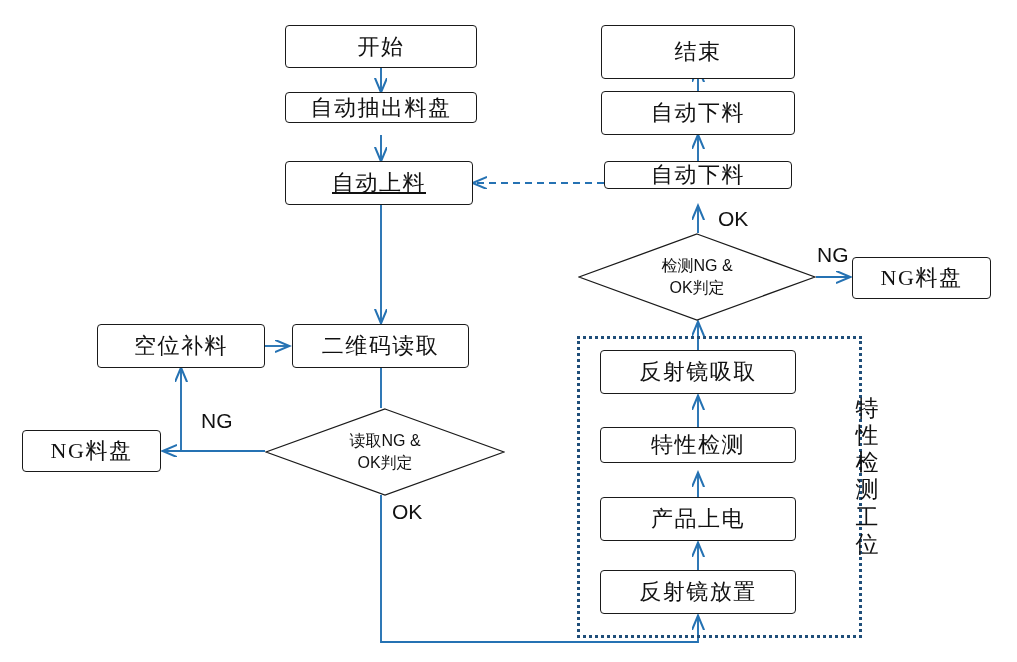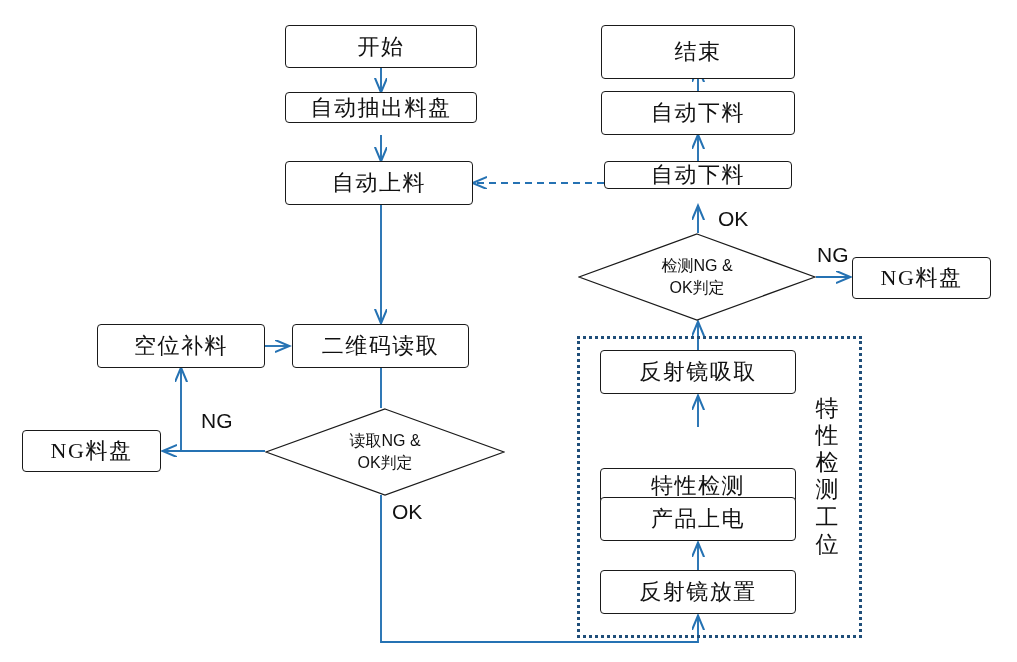--- a/index.html
+++ b/index.html
@@ -75,20 +75,21 @@
   .zone-label {
     position: absolute;
     font-family: "Liberation Serif", serif;
     font-size: 23px;
     color: #111111;
     line-height: 1.18;
     text-align: center;
     width: 34px;
     white-space: normal;
     word-break: break-all;
+    margin-left: 40px;
   }
 </style>
 </head>
 <body>
 
 <div id="canvas">
 
   <svg class="layer" viewBox="0 0 1017 662">
     <defs>
       <marker id="ah" markerWidth="9" markerHeight="9" refX="7.4" refY="3.2" orient="auto" markerUnits="strokeWidth">
@@ -133,39 +134,39 @@
     </g>
   </svg>
 
   <div class="zone-box" style="left:577px; top:336px; width:285px; height:302px;"></div>
   <div class="zone-label" style="left:810px; top:395px;">特性检测工位</div>
 
   <div class="node" style="left:285px; top:25px; width:192px; height:43px;">开始</div>
 
   <div class="node" style="left:285px; top:92px; width:192px; height:31px;">自动抽出料盘</div>
 
-  <div class="node" style="left:285px; top:161px; width:188px; height:44px;">自动上料</div>
+  <div class="node" style="left:285px; top:161px; width:188px; height:44px;text-decoration:underline;">自动上料</div>
 
   <div class="node" style="left:292px; top:324px; width:177px; height:44px;">二维码读取</div>
 
   <div class="node" style="left:97px; top:324px; width:168px; height:44px;">空位补料</div>
 
   <div class="node" style="left:22px; top:430px; width:139px; height:42px;">NG料盘</div>
 
   <div class="node" style="left:852px; top:257px; width:139px; height:42px;">NG料盘</div>
 
   <div class="node" style="left:604px; top:161px; width:188px; height:28px;">自动下料</div>
 
   <div class="node" style="left:601px; top:91px; width:194px; height:44px;">自动下料</div>
 
   <div class="node" style="left:601px; top:25px; width:194px; height:54px;">结束</div>
 
   <div class="node" style="left:600px; top:350px; width:196px; height:44px;">反射镜吸取</div>
 
-  <div class="node" style="left:600px; top:427px; width:196px; height:36px;margin-top:41px;">特性检测</div>
+  <div class="node" style="left:600px; top:427px; width:196px; height:36px;">特性检测</div>
 
   <div class="node" style="left:600px; top:497px; width:196px; height:44px;">产品上电</div>
 
   <div class="node" style="left:600px; top:570px; width:196px; height:44px;">反射镜放置</div>
 
   <div class="diamond-wrap" style="left:265px; top:408px; width:240px; height:88px;">
     <svg width="240" height="88" viewBox="0 0 240 88">
       <polygon points="120,1 239,44 120,87 1,44" fill="#ffffff" stroke="#1a1a1a" stroke-width="1.3"></polygon>
     </svg>
     <div class="diamond-label">

